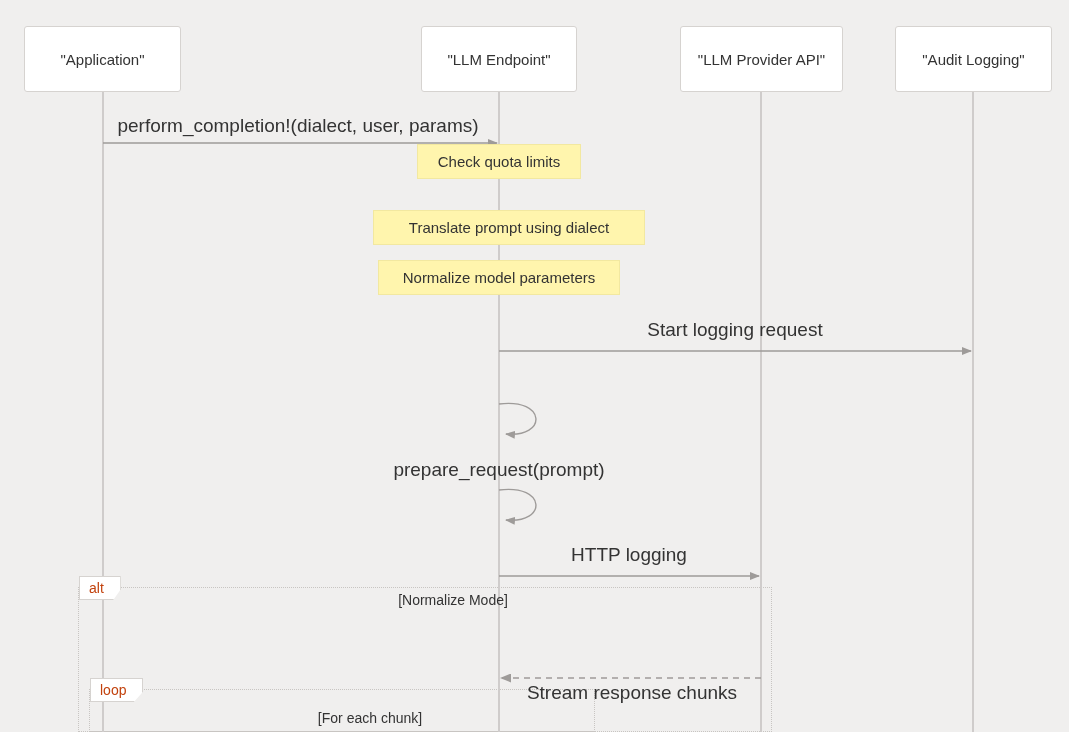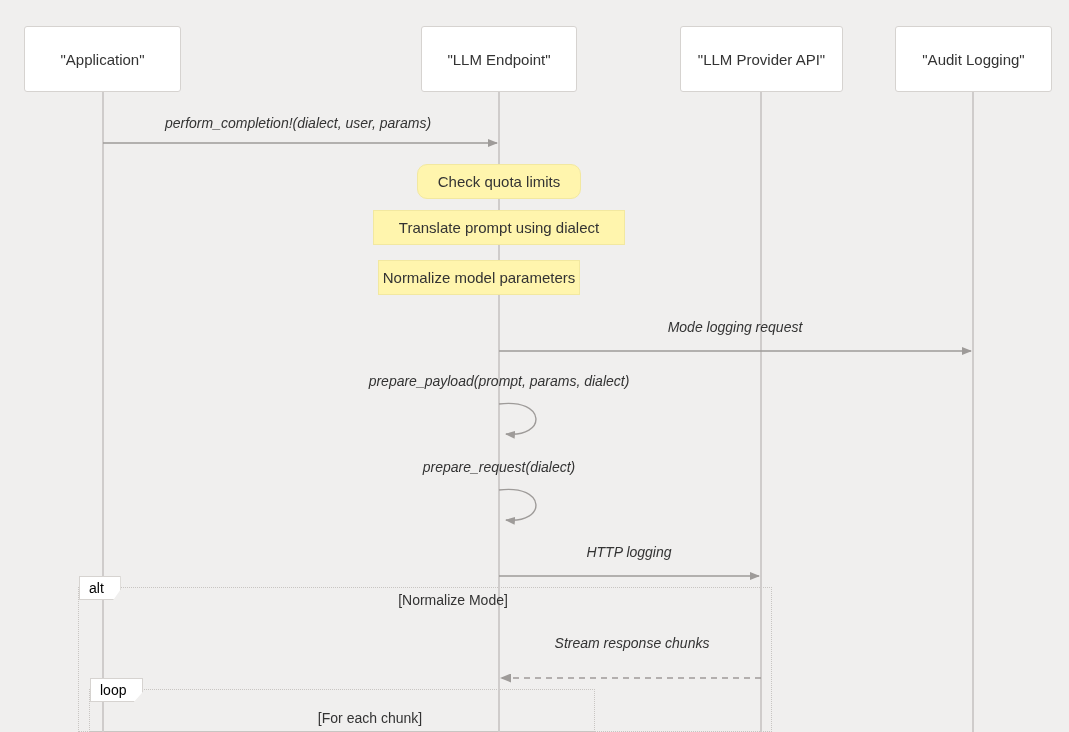--- a/index.html
+++ b/index.html
@@ -55,26 +55,25 @@
     display: flex;
     align-items: center;
     justify-content: center;
     font-size: 15px;
     color: #333333;
     white-space: nowrap;
   }
   
   .msg-label {
     position: absolute;
-    font-size: 14px;
+    font-size: 19px;
     color: #333333;
     white-space: nowrap;
     text-align: center;
     transform: translateX(-50%);
-    font-style: italic;
   }
   
   svg.arrows {
     position: absolute;
     left: 0;
     top: 0;
     overflow: visible;
   }
   
   .fragment {
@@ -82,21 +81,21 @@
     border: 1px dotted #c8c5c2;
     box-sizing: border-box;
     background: transparent;
   }
   .fragment-tab {
     position: absolute;
     background: #ffffff;
     border: 1px solid #d6d3d0;
     box-sizing: border-box;
     font-size: 14px;
-    color: #000000;
+    color: #c2410c;
     display: flex;
     align-items: center;
     padding-left: 9px;
     padding-right: 16px;
     height: 24px;
     -webkit-clip-path: polygon(0 0, 100% 0, 100% 55%, 82% 100%, 0 100%);
     clip-path: polygon(0 0, 100% 0, 100% 55%, 82% 100%, 0 100%);
     white-space: nowrap;
   }
   .fragment-cond {
@@ -150,38 +149,37 @@
       </div>
       <div class="actor-box" style="left: 680px; top: 26px; width: 163px; height: 66px; background: rgb(255, 255, 255); border-color: rgb(214, 211, 208);">
         <span>"LLM Provider API"</span>
       </div>
       <div class="actor-box" style="left: 895px; top: 26px; width: 157px; height: 66px; background: rgb(255, 255, 255); border-color: rgb(214, 211, 208);">
         <span>"Audit Logging"</span>
       </div>
     </div>
 
   <div class="layer" id="note-layer">
-      <div class="note" style="left: 417px; top: 164px; width: 164px; height: 35px; background: rgb(255, 245, 173); border-color: rgb(242, 232, 160); border-radius: 10px;">
+      <div class="note" style="left: 417px; top: 144px; width: 164px; height: 35px; background: rgb(255, 245, 173); border-color: rgb(242, 232, 160);">
         <span>Check quota limits</span>
       </div>
-      <div class="note" style="left: 373px; top: 210px; width: 252px; height: 35px; background: rgb(255, 245, 173); border-color: rgb(242, 232, 160);">
+      <div class="note" style="left: 373px; top: 210px; width: 272px; height: 35px; background: rgb(255, 245, 173); border-color: rgb(242, 232, 160);">
         <span>Translate prompt using dialect</span>
       </div>
-      <div class="note" style="left: 378px; top: 260px; width: 202px; height: 35px; background: rgb(255, 245, 173); border-color: rgb(242, 232, 160);">
+      <div class="note" style="left: 378px; top: 260px; width: 242px; height: 35px; background: rgb(255, 245, 173); border-color: rgb(242, 232, 160);">
         <span>Normalize model parameters</span>
       </div>
     </div>
 
   <div class="layer" id="label-layer">
       <div class="msg-label" style="left: 298px; top: 115px;"><span>perform_completion!(dialect, user, params)</span></div>
-      <div class="msg-label" style="left: 735px; top: 319px;"><span>Mode logging request</span></div>
-      <div class="msg-label" style="left: 499px; top: 373px;"><span>prepare_payload(prompt, params, dialect)</span></div>
-      <div class="msg-label" style="left: 499px; top: 459px;"><span>prepare_request(dialect)</span></div>
+      <div class="msg-label" style="left: 735px; top: 319px;"><span>Start logging request</span></div>
+      <div class="msg-label" style="left: 499px; top: 459px;"><span>prepare_request(prompt)</span></div>
       <div class="msg-label" style="left: 629px; top: 544px;"><span>HTTP logging</span></div>
-      <div class="msg-label" style="left: 632px; top: 635px;"><span>Stream response chunks</span></div>
+      <div class="msg-label" style="left: 632px; top: 682px;"><span>Stream response chunks</span></div>
     </div>
 
   <div class="layer" id="fragment-tab-layer">
       <div class="fragment-tab" style="left: 79px; top: 576px;">
         <span>alt</span>
       </div>
       <div class="fragment-cond" style="left: 453px; top: 592px;"><span>[Normalize Mode]</span></div>
       <div class="fragment-tab" style="left: 90px; top: 678px;">
         <span>loop</span>
       </div>

